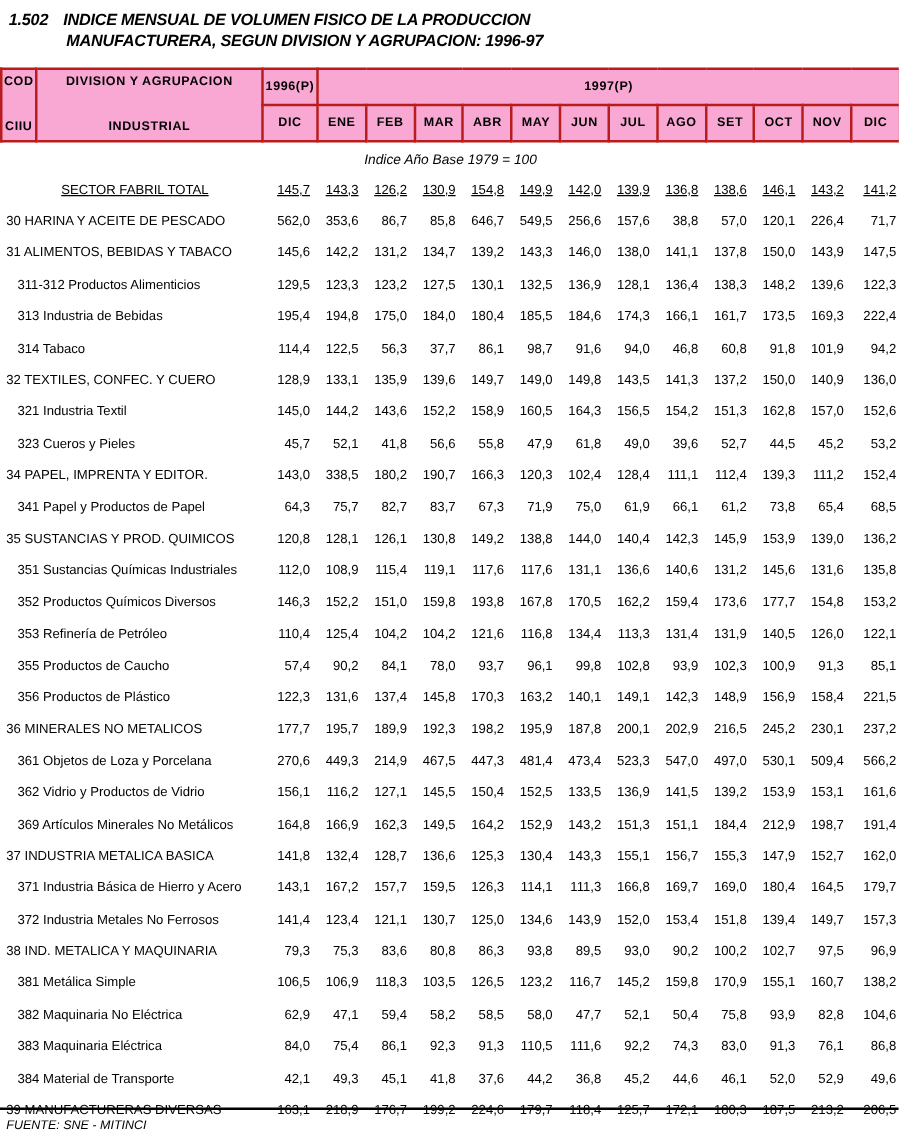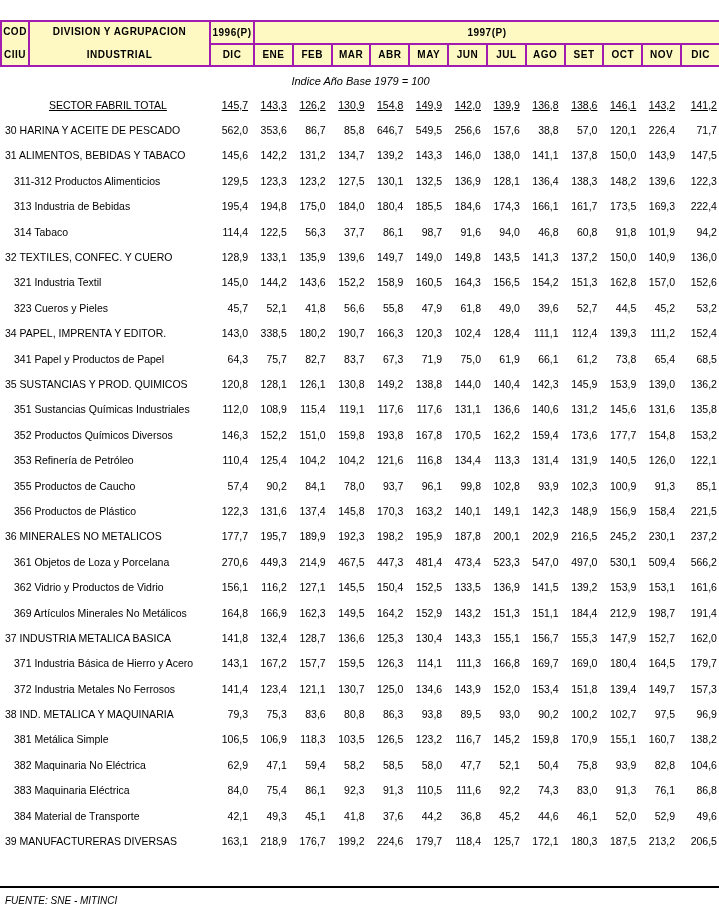--- a/index.html
+++ b/index.html
@@ -32,31 +32,31 @@
     table-layout: fixed;
     width: 719px;
     margin-top: 13px;
   }
   col.c-cod  { width: 28px; }
   col.c-name { width: 181px; }
   col.c-y96  { width: 44px; }
   col.c-mon  { width: 38.83px; }
 
   th.hcell {
-    background: #fef9c3;
-    border: 2px solid #a21caf;
+    background: #f9a8d4;
+    border: 2px solid #b91c1c;
     font-weight: bold;
     font-size: 10px;
     text-align: center;
     padding: 0;
     height: 20px;
     letter-spacing: 0.5px;
   }
   th.hcell .hline { display: block; line-height: 20px; }
-  th.hcell .hline + .hline { margin-top: 3px; }
+  th.hcell .hline + .hline { margin-top: 16px; }
 
   td.subtitle {
     text-align: center;
     font-style: italic;
     font-size: 11px;
     height: 26px;
     vertical-align: middle;
     padding-top: 4px;
   }
 
@@ -95,20 +95,24 @@
     left: 5px;
     bottom: 4px;
     font-style: italic;
     font-size: 10px;
   }
 </style>
 </head>
 <body>
 
 <div class="title-block">
+  <div>
+    <span class="title-num">1.502</span><span>INDICE MENSUAL DE VOLUMEN FISICO DE LA PRODUCCION</span>
+  </div>
+  <div class="title-line2">MANUFACTURERA, SEGUN DIVISION Y AGRUPACION: 1996-97</div>
 </div>
 
 <table class="idx">
   <colgroup>
     <col class="c-cod">
     <col class="c-name">
     <col class="c-y96">
     <col class="c-mon">
       <col class="c-mon">
       <col class="c-mon">

